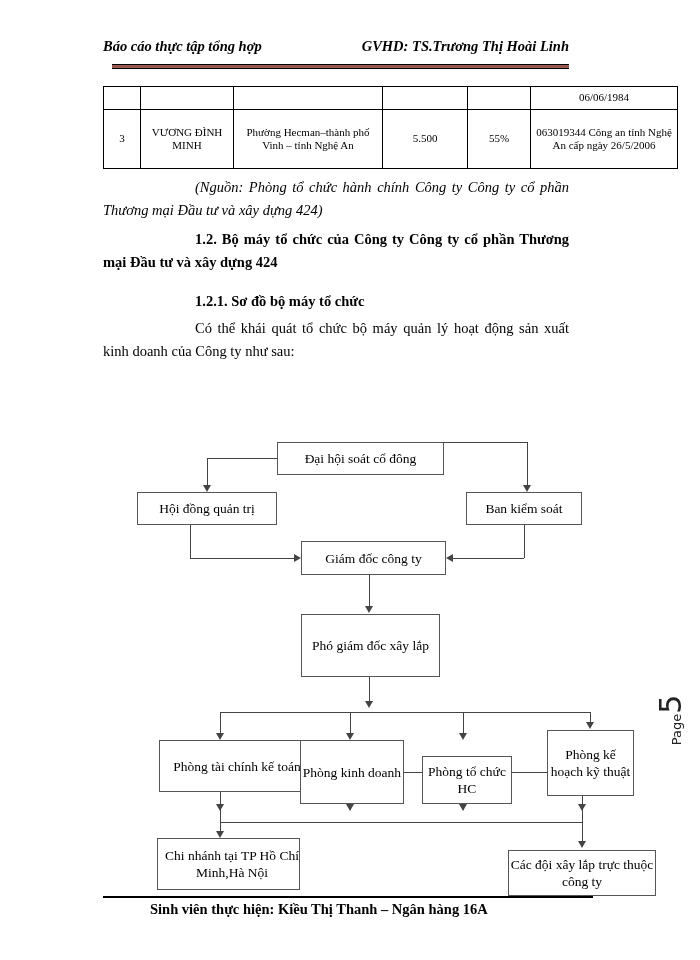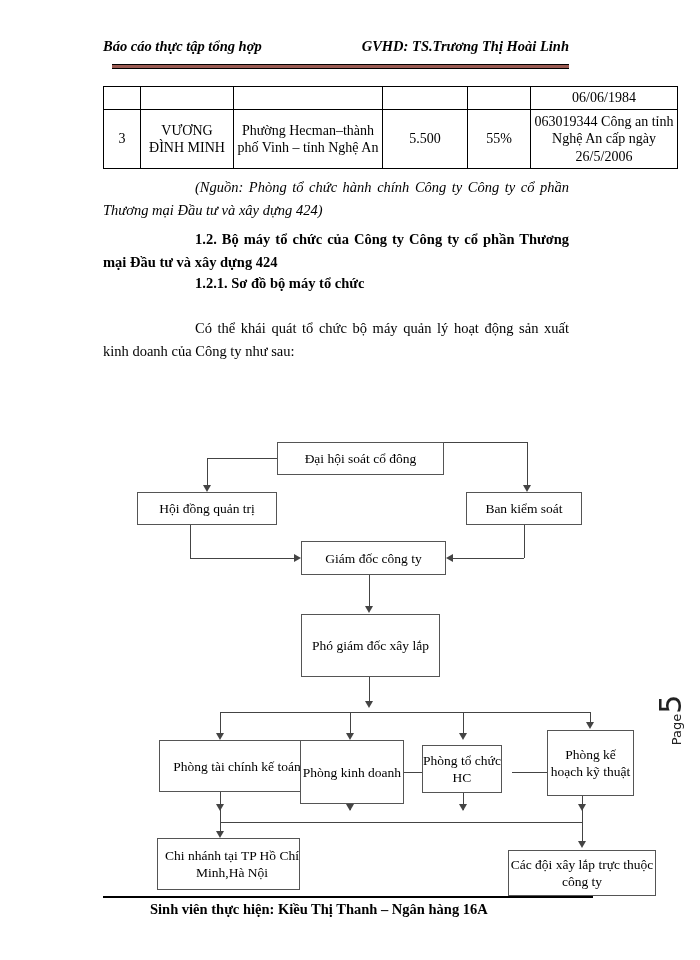--- a/index.html
+++ b/index.html
@@ -42,21 +42,21 @@
     border-bottom: 1px solid #000;
     background: #9a5a52;
   }
 
   
   .tbl {
     position: absolute;
     left: 103px;
     top: 86px;
     border-collapse: collapse;
-    font-size: 14px;
+    font-size: 11px;
     line-height: 1.22;
   }
   .tbl td {
     border: 1px solid #000;
     text-align: center;
     vertical-align: middle;
     padding: 1px 3px;
   }
   .tbl td.blank { border-left: 1px solid #000; }
   .c1 { width: 30px; }
@@ -76,21 +76,21 @@
     font-size: 14.5px;
     line-height: 1.62;
     text-align: justify;
   }
   .para.italic { font-style: italic; }
   .para.bold { font-weight: bold; }
   .indent-lg { display: inline-block; width: 92px; }
 
   #p-source { top: 176px; }
   #p-h2     { top: 228px; }
-  #p-h3     { top: 272px; }
+  #p-h3     { top: 290px; }
   #p-intro  { top: 317px; }
 
   
   .pagenum {
     position: absolute;
     left: 640px;
     top: 660px;
     width: 60px;
     height: 120px;
   }
@@ -284,21 +284,21 @@
 
     <div class="ln v" style="left:590px; top:292px; height:12px;"></div>
     <div class="arrow down" style="left:586px; top:302px;"></div>
 
     <div class="node" style="left:159px; top:320px; width:147px; height:52px;padding-left:9px;">
       <span>Phòng tài chính kế toán</span>
     </div>
     <div class="node" style="left:300px; top:320px; width:104px; height:64px;">
       <span>Phòng kinh doanh</span>
     </div>
-    <div class="node" style="left:422px; top:325px; width:80px; height:48px;text-align:center;">
+    <div class="node" style="left:422px; top:336px; width:90px; height:48px;text-align:center;">
       <span>Phòng tổ chức HC</span>
     </div>
     <div class="node" style="left:547px; top:310px; width:87px; height:66px;">
       <span>Phòng kế hoạch kỹ thuật</span>
     </div>
 
     <div class="ln h" style="left:285px; top:352px; width:15px;"></div>
     <div class="ln h" style="left:404px; top:352px; width:18px;"></div>
     <div class="ln h" style="left:512px; top:352px; width:35px;"></div>
 

